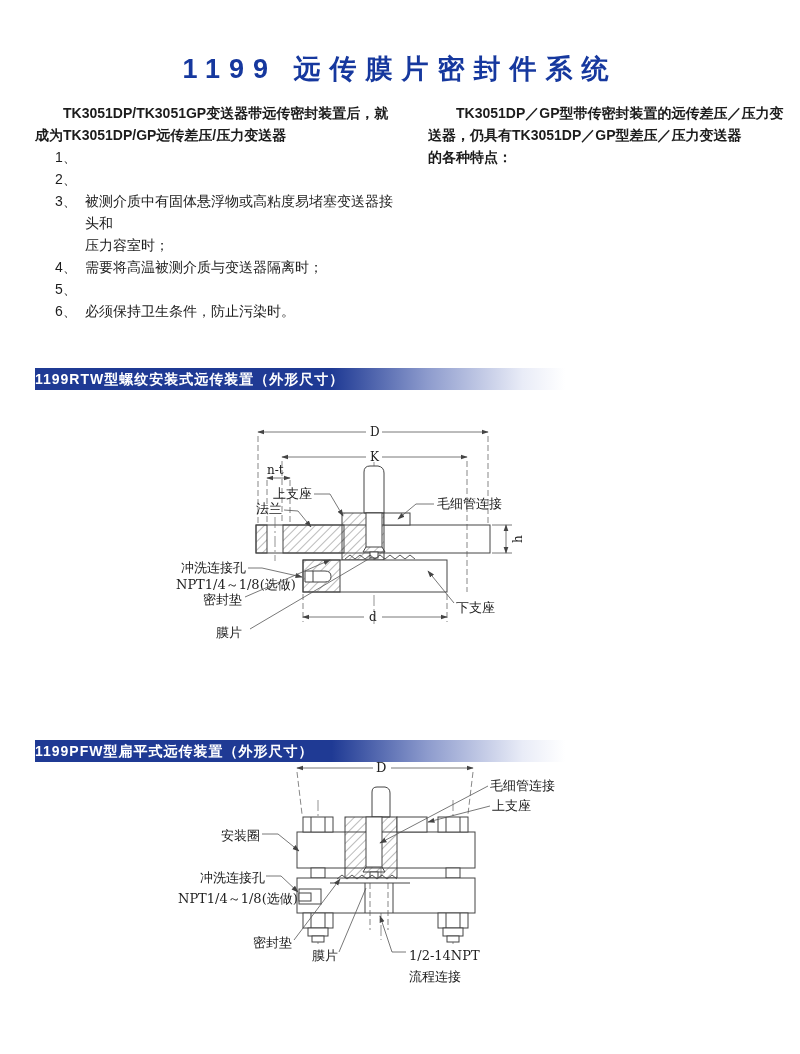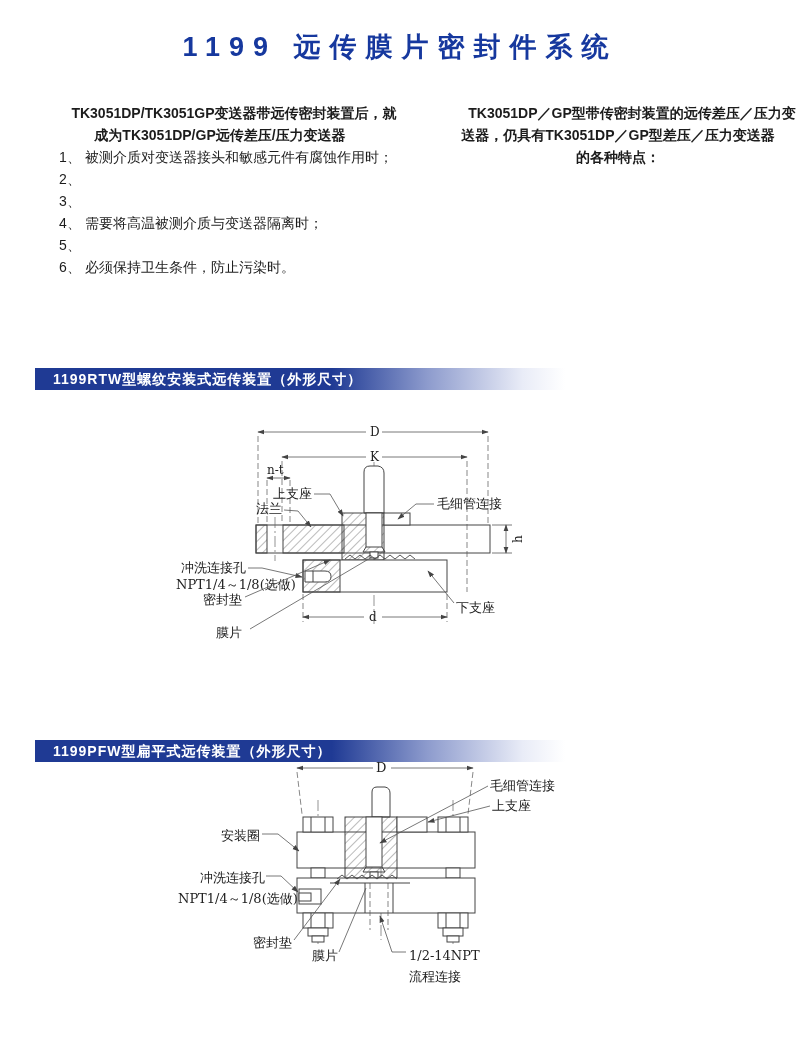--- a/index.html
+++ b/index.html
@@ -2,38 +2,38 @@
 <html><head>
 <meta charset="utf-8">
 <style>
   html,body{margin:0;padding:0;background:#888;}
   .page{
     position:relative;width:800px;height:1054px;background:#ffffff;
     margin:0 auto;overflow:hidden;
     font-family:"Liberation Sans",sans-serif;color:#1c1c1c;
   }
   .page-title{
-    position:absolute;left:0;top:29px;width:100%;text-align:center;
+    position:absolute;left:0;top:51px;width:100%;text-align:center;
     font-size:27px;font-weight:bold;letter-spacing:9px;color:#16389e;
   }
-  .col{position:absolute;top:102px;font-size:14px;line-height:22px;text-align:center;}
+  .col{position:absolute;top:102px;font-size:14px;line-height:22px;}
   .col-left{left:35px;width:370px;}
   .col-right{left:428px;width:380px;}
   .para{margin:0;white-space:pre-line;}
   .para.bold{font-weight:bold;}
   .indent{text-indent:2em;}
   .cond-list{margin-top:0;}
   .li{display:flex;padding-left:20px;}
   .li .num{flex:0 0 30px;}
   .li .txt{white-space:pre-line;}
   .section-header{
     position:absolute;left:35px;width:530px;height:22px;
     background:linear-gradient(to right,#1f3a94 0%,#1f3a94 56%,#8d9bcd 74%,#e9ecf7 92%,#ffffff 100%);
     color:#ffffff;font-size:14px;font-weight:bold;line-height:22px;
-    padding-left:18px;box-sizing:border-box;letter-spacing:1px;
+    padding-left:0;box-sizing:border-box;letter-spacing:1px;
   }
   #header-rtw{top:368px;}
   #header-pfw{top:740px;}
   .diagram{position:absolute;}
   #diagram-rtw{left:170px;top:408px;}
   #diagram-pfw{left:170px;top:740px;}
   .dline{stroke:#444;stroke-width:1;fill:none;}
   .dfillw{fill:#ffffff;stroke:#444;stroke-width:1;}
   .dhatch{fill:url(#hatch);stroke:#444;stroke-width:1;}
   .dim{stroke:#555;stroke-width:0.8;fill:none;}
@@ -49,27 +49,28 @@
 <div class="page">
 
   <div class="page-title">1199 远传膜片密封件系统</div>
 
   <div class="col col-left">
     <p class="para bold indent">TK3051DP/TK3051GP变送器带远传密封装置后，就
 成为TK3051DP/GP远传差压/压力变送器</p>
     <div class="cond-list">
       <div class="li">
         <span class="num">1、</span>
-        <span class="txt">被测介质对变送器接头和敏感元件有腐蚀作用时；</span>
       </div>
       <div class="li">
         <span class="num">2、</span>
       </div>
       <div class="li">
         <span class="num">3、</span>
+        <span class="txt">被测介质中有固体悬浮物或高粘度易堵塞变送器接头和
+压力容室时；</span>
       </div>
       <div class="li">
         <span class="num">4、</span>
         <span class="txt">需要将高温被测介质与变送器隔离时；</span>
       </div>
       <div class="li">
         <span class="num">5、</span>
       </div>
       <div class="li">
         <span class="num">6、</span>

